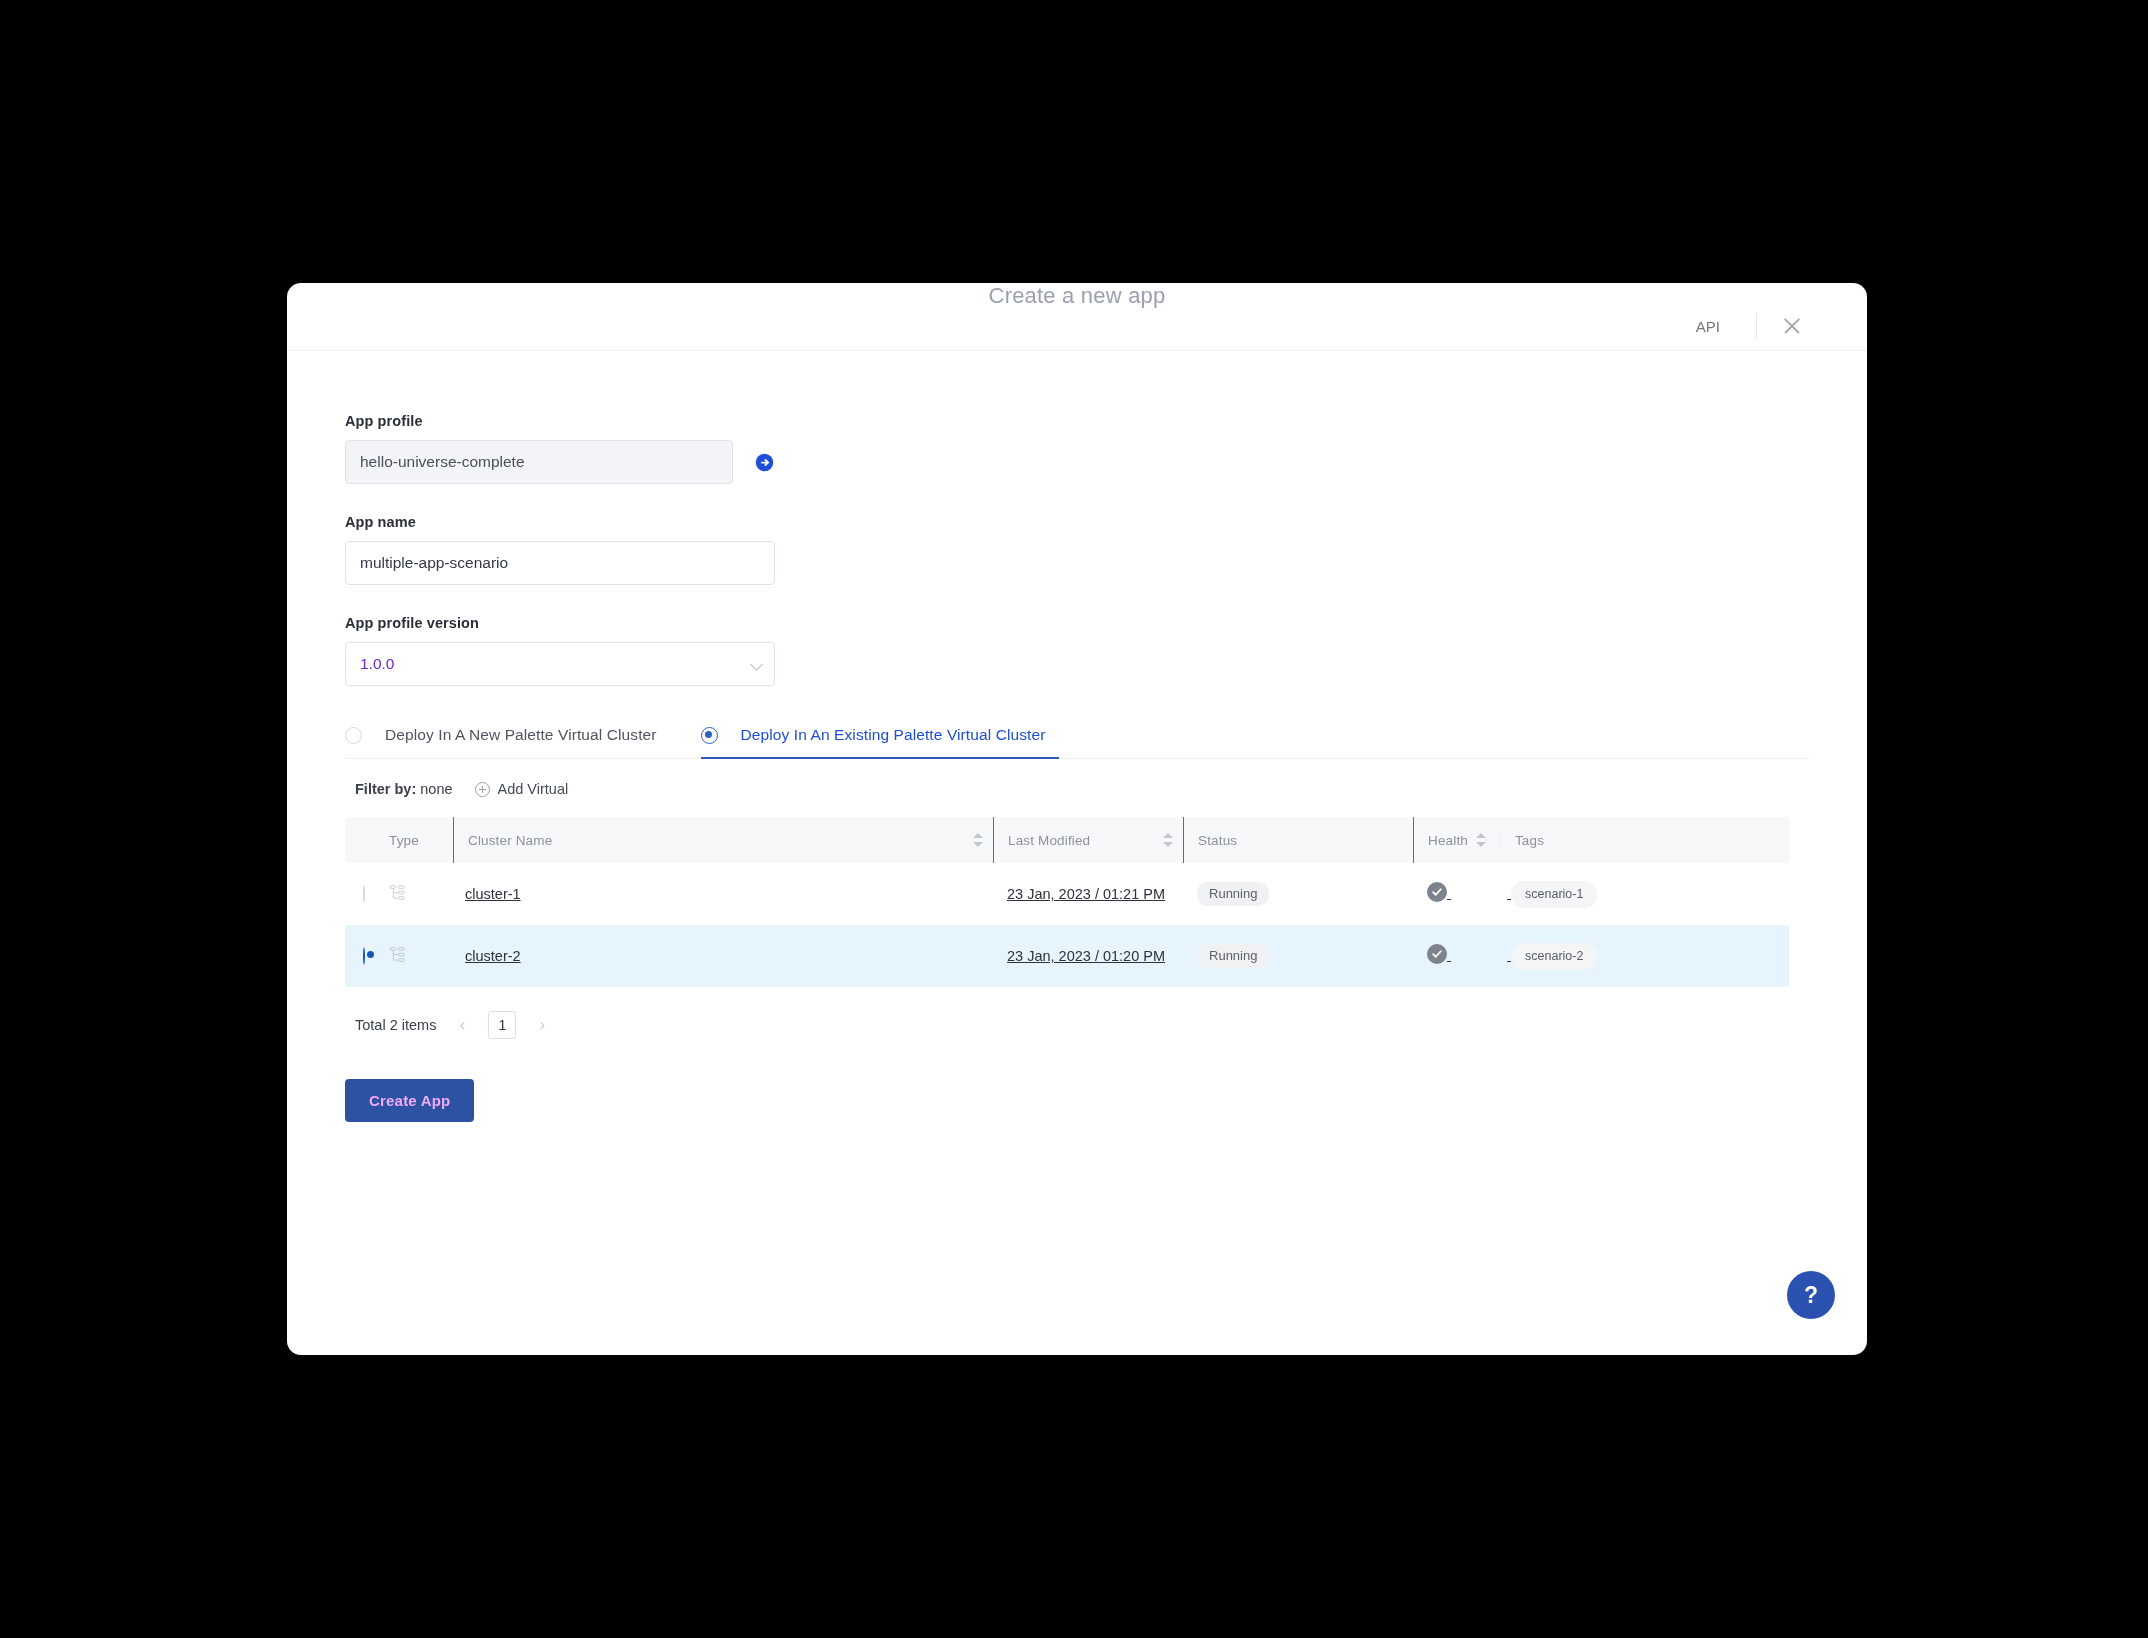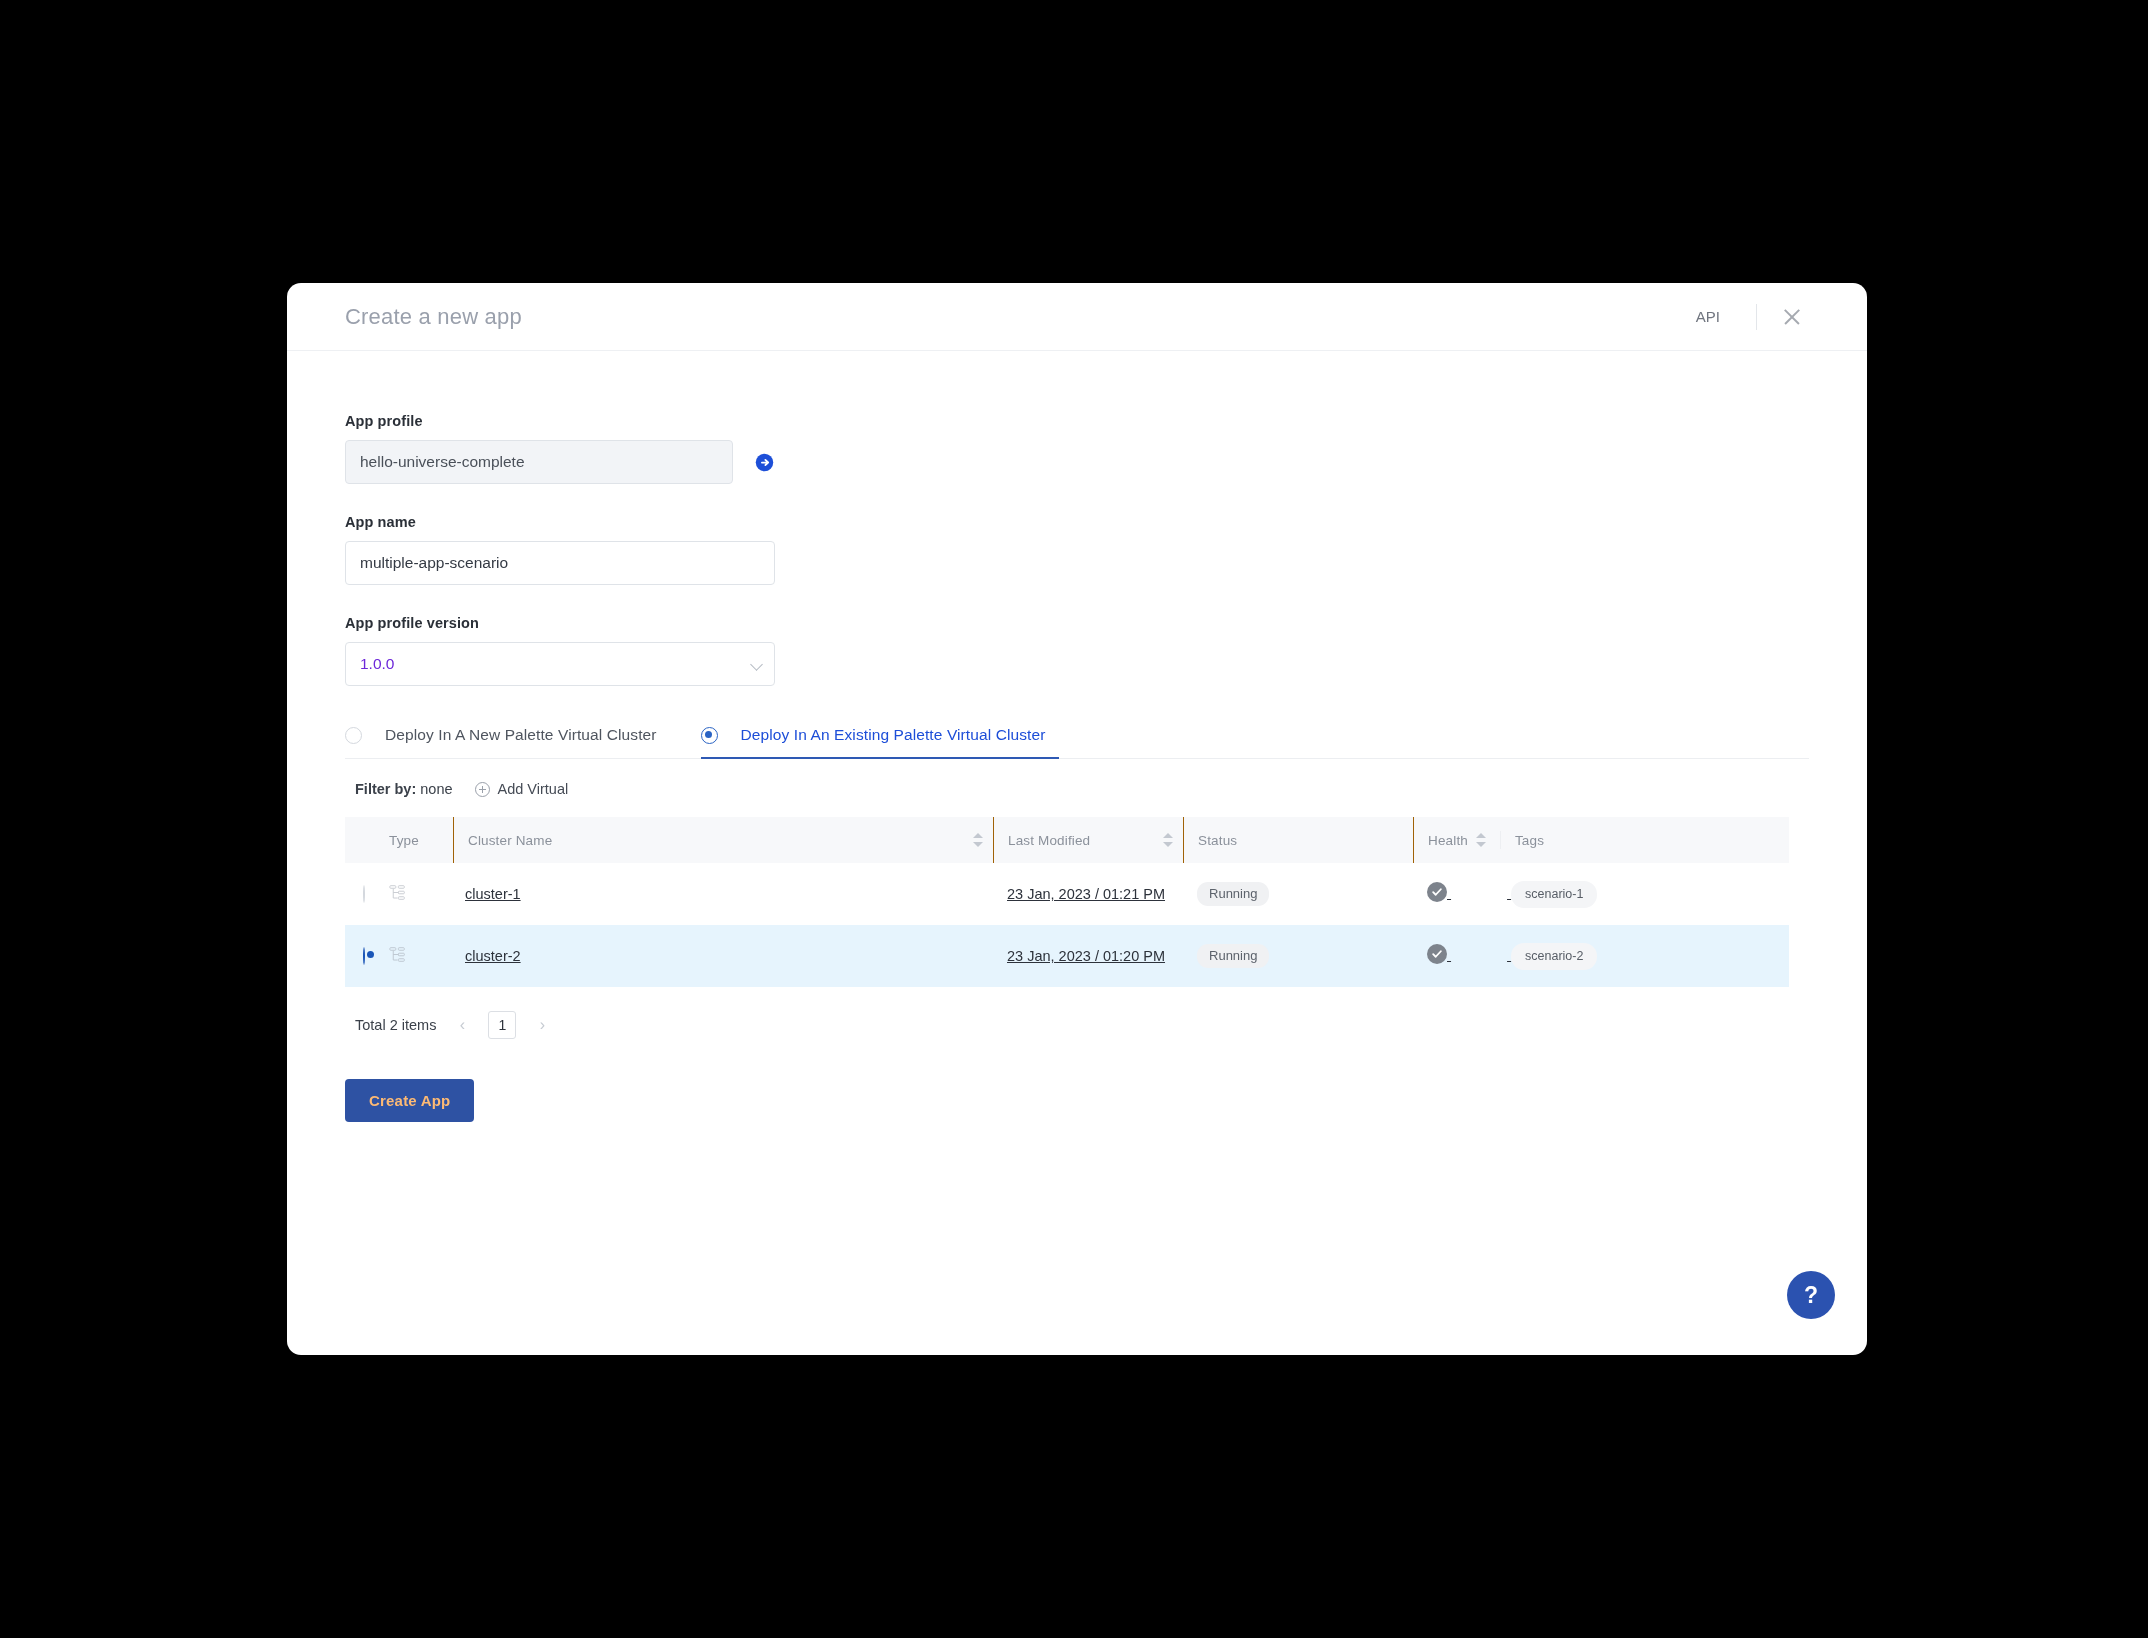--- a/index.html
+++ b/index.html
@@ -32,20 +32,21 @@
   }
 
   
   .modal-header {
     position: relative;
     height: 68px;
     border-bottom: 1px solid #eef0f3;
     display: flex;
     align-items: center;
     padding: 0 58px 0 58px;
+    flex-direction: column;
   }
   .modal-title {
     font-size: 22px;
     color: #9aa0ac;
     letter-spacing: 0.2px;
     font-weight: 400;
   }
   .header-right {
     margin-left: auto;
     display: flex;
@@ -324,21 +325,21 @@
     border-radius: 3px;
     display: flex; align-items: center; justify-content: center;
     font-size: 14px; color: #2d323b; cursor: pointer;
   }
 
   
   .create-app {
     margin-top: 40px;
     display: inline-block;
     background: #2e52a3;
-    color: #fdba74;
+    color: #f0abfc;
     font-size: 15px;
     font-weight: 700;
     border: none;
     border-radius: 4px;
     padding: 13px 24px;
     cursor: pointer;
     font-family: "Liberation Sans", sans-serif;
     letter-spacing: .2px;
   }
 

